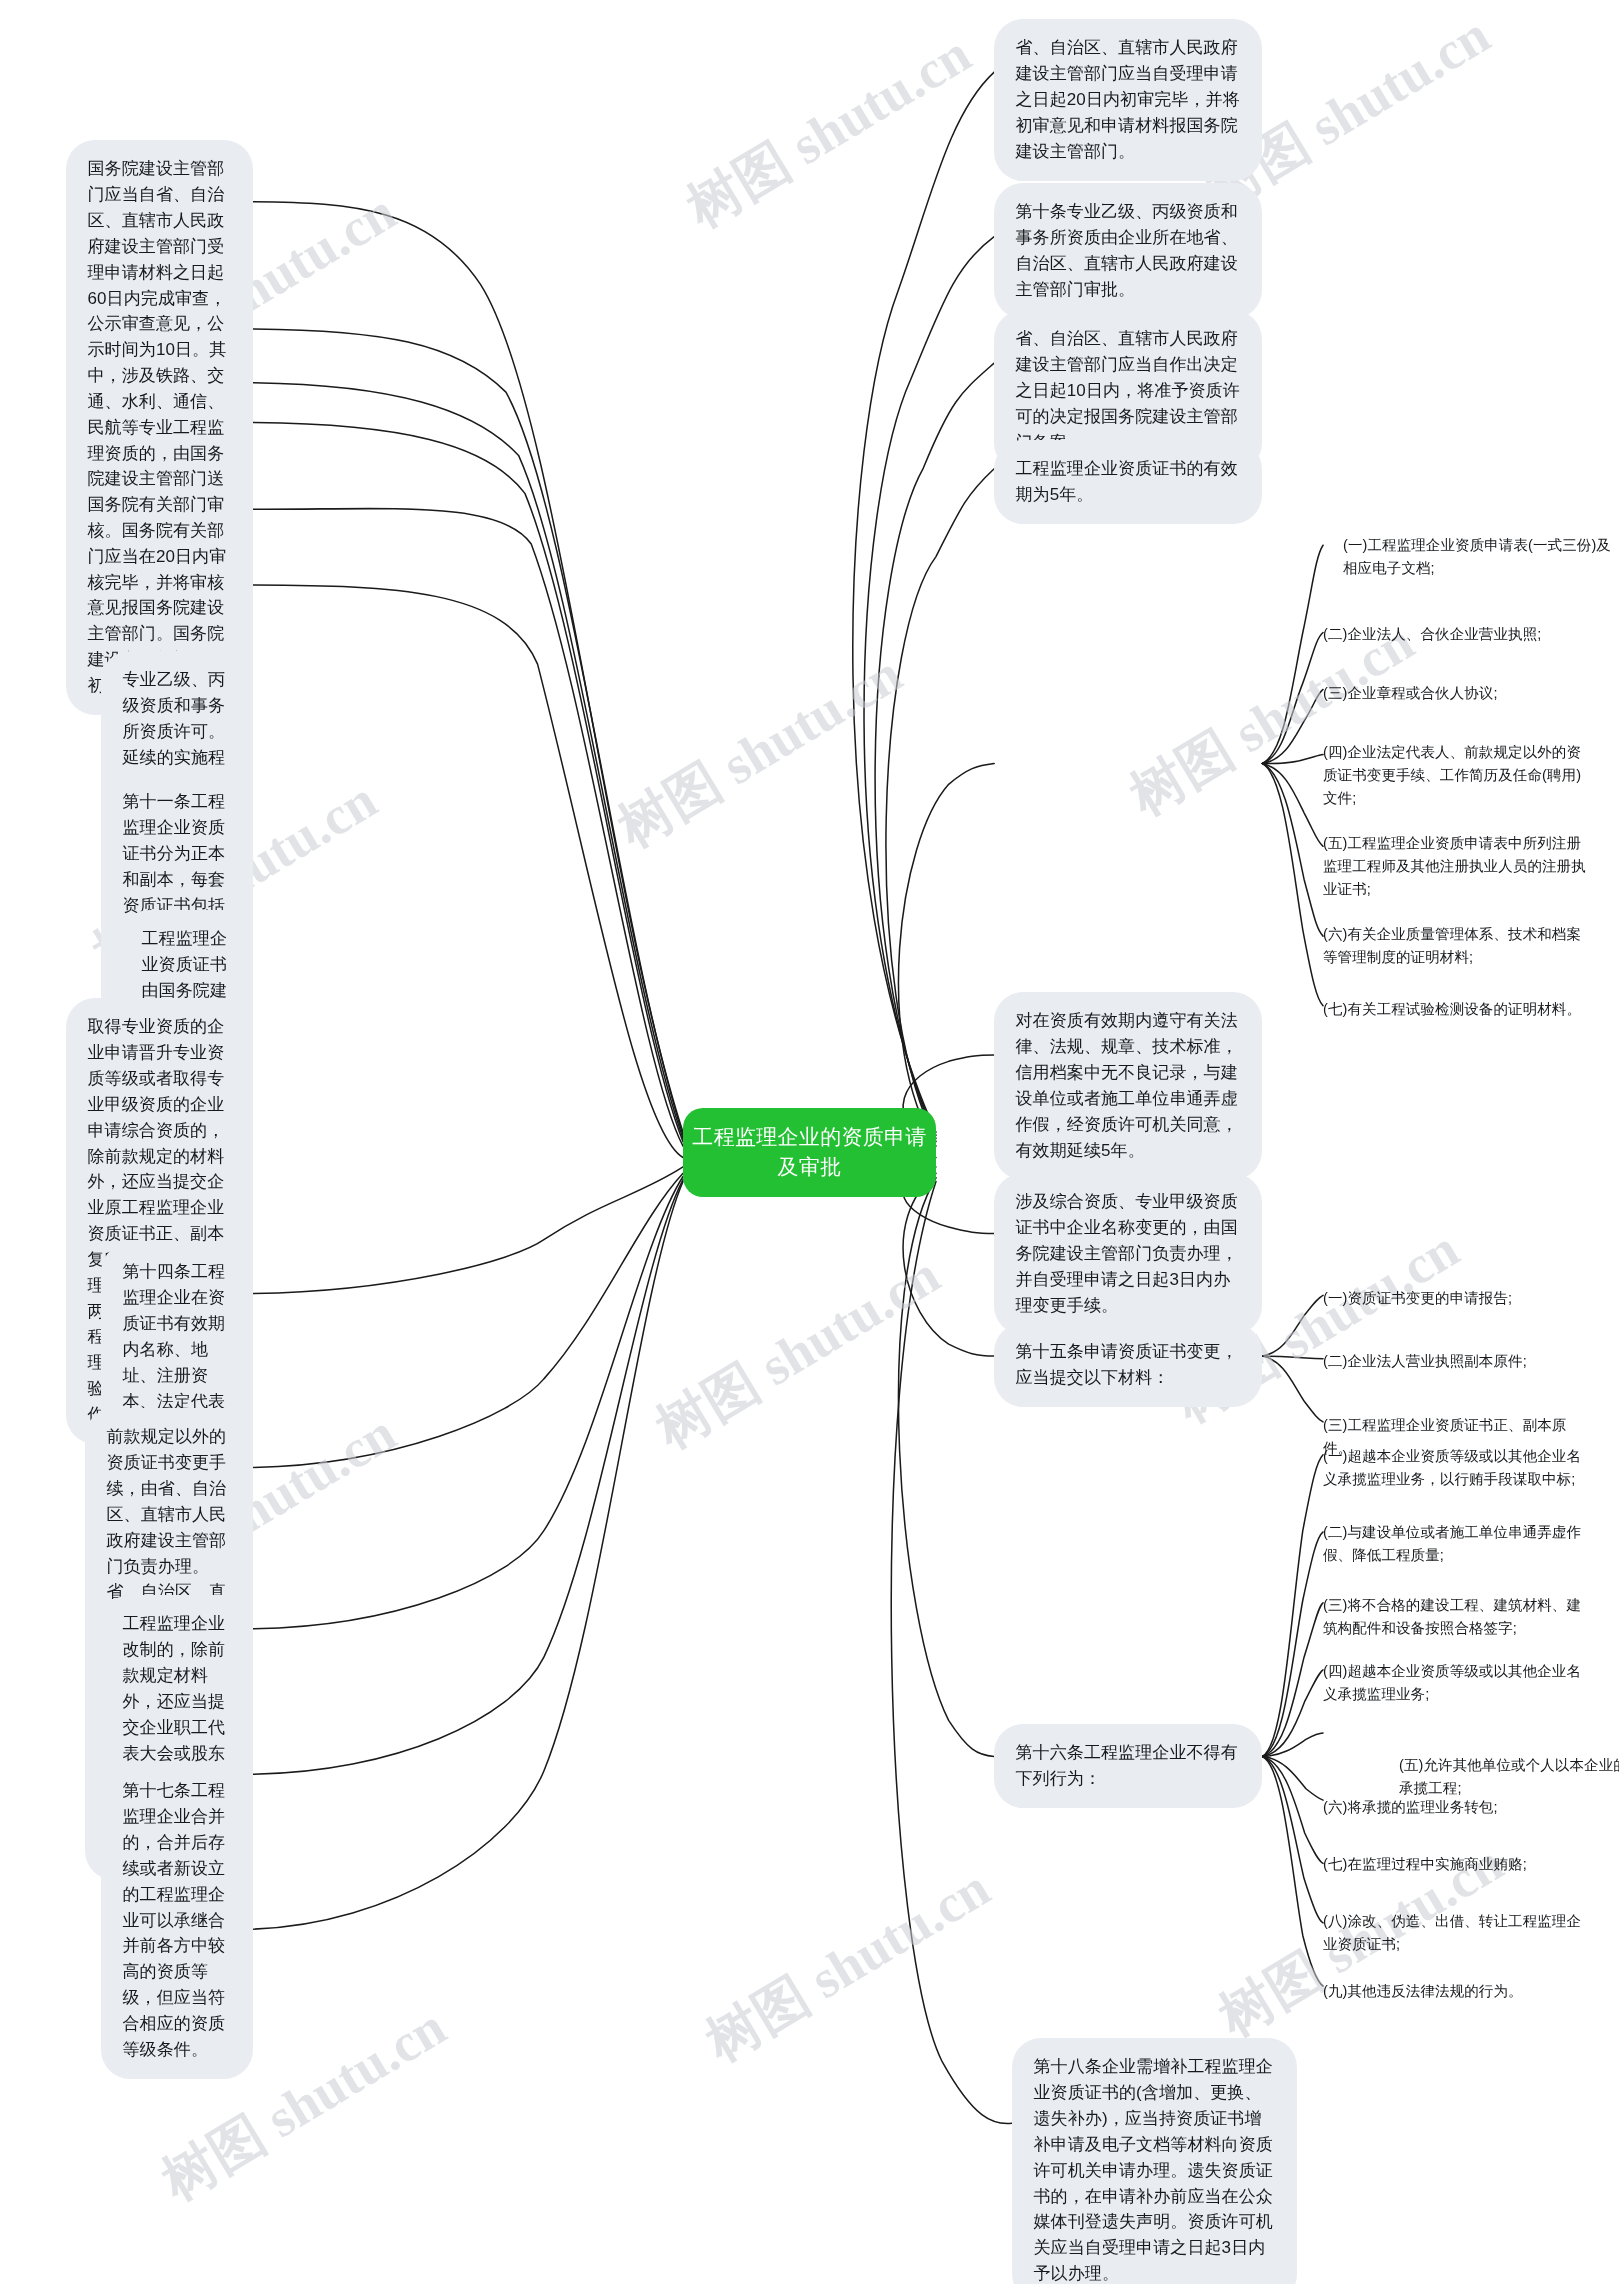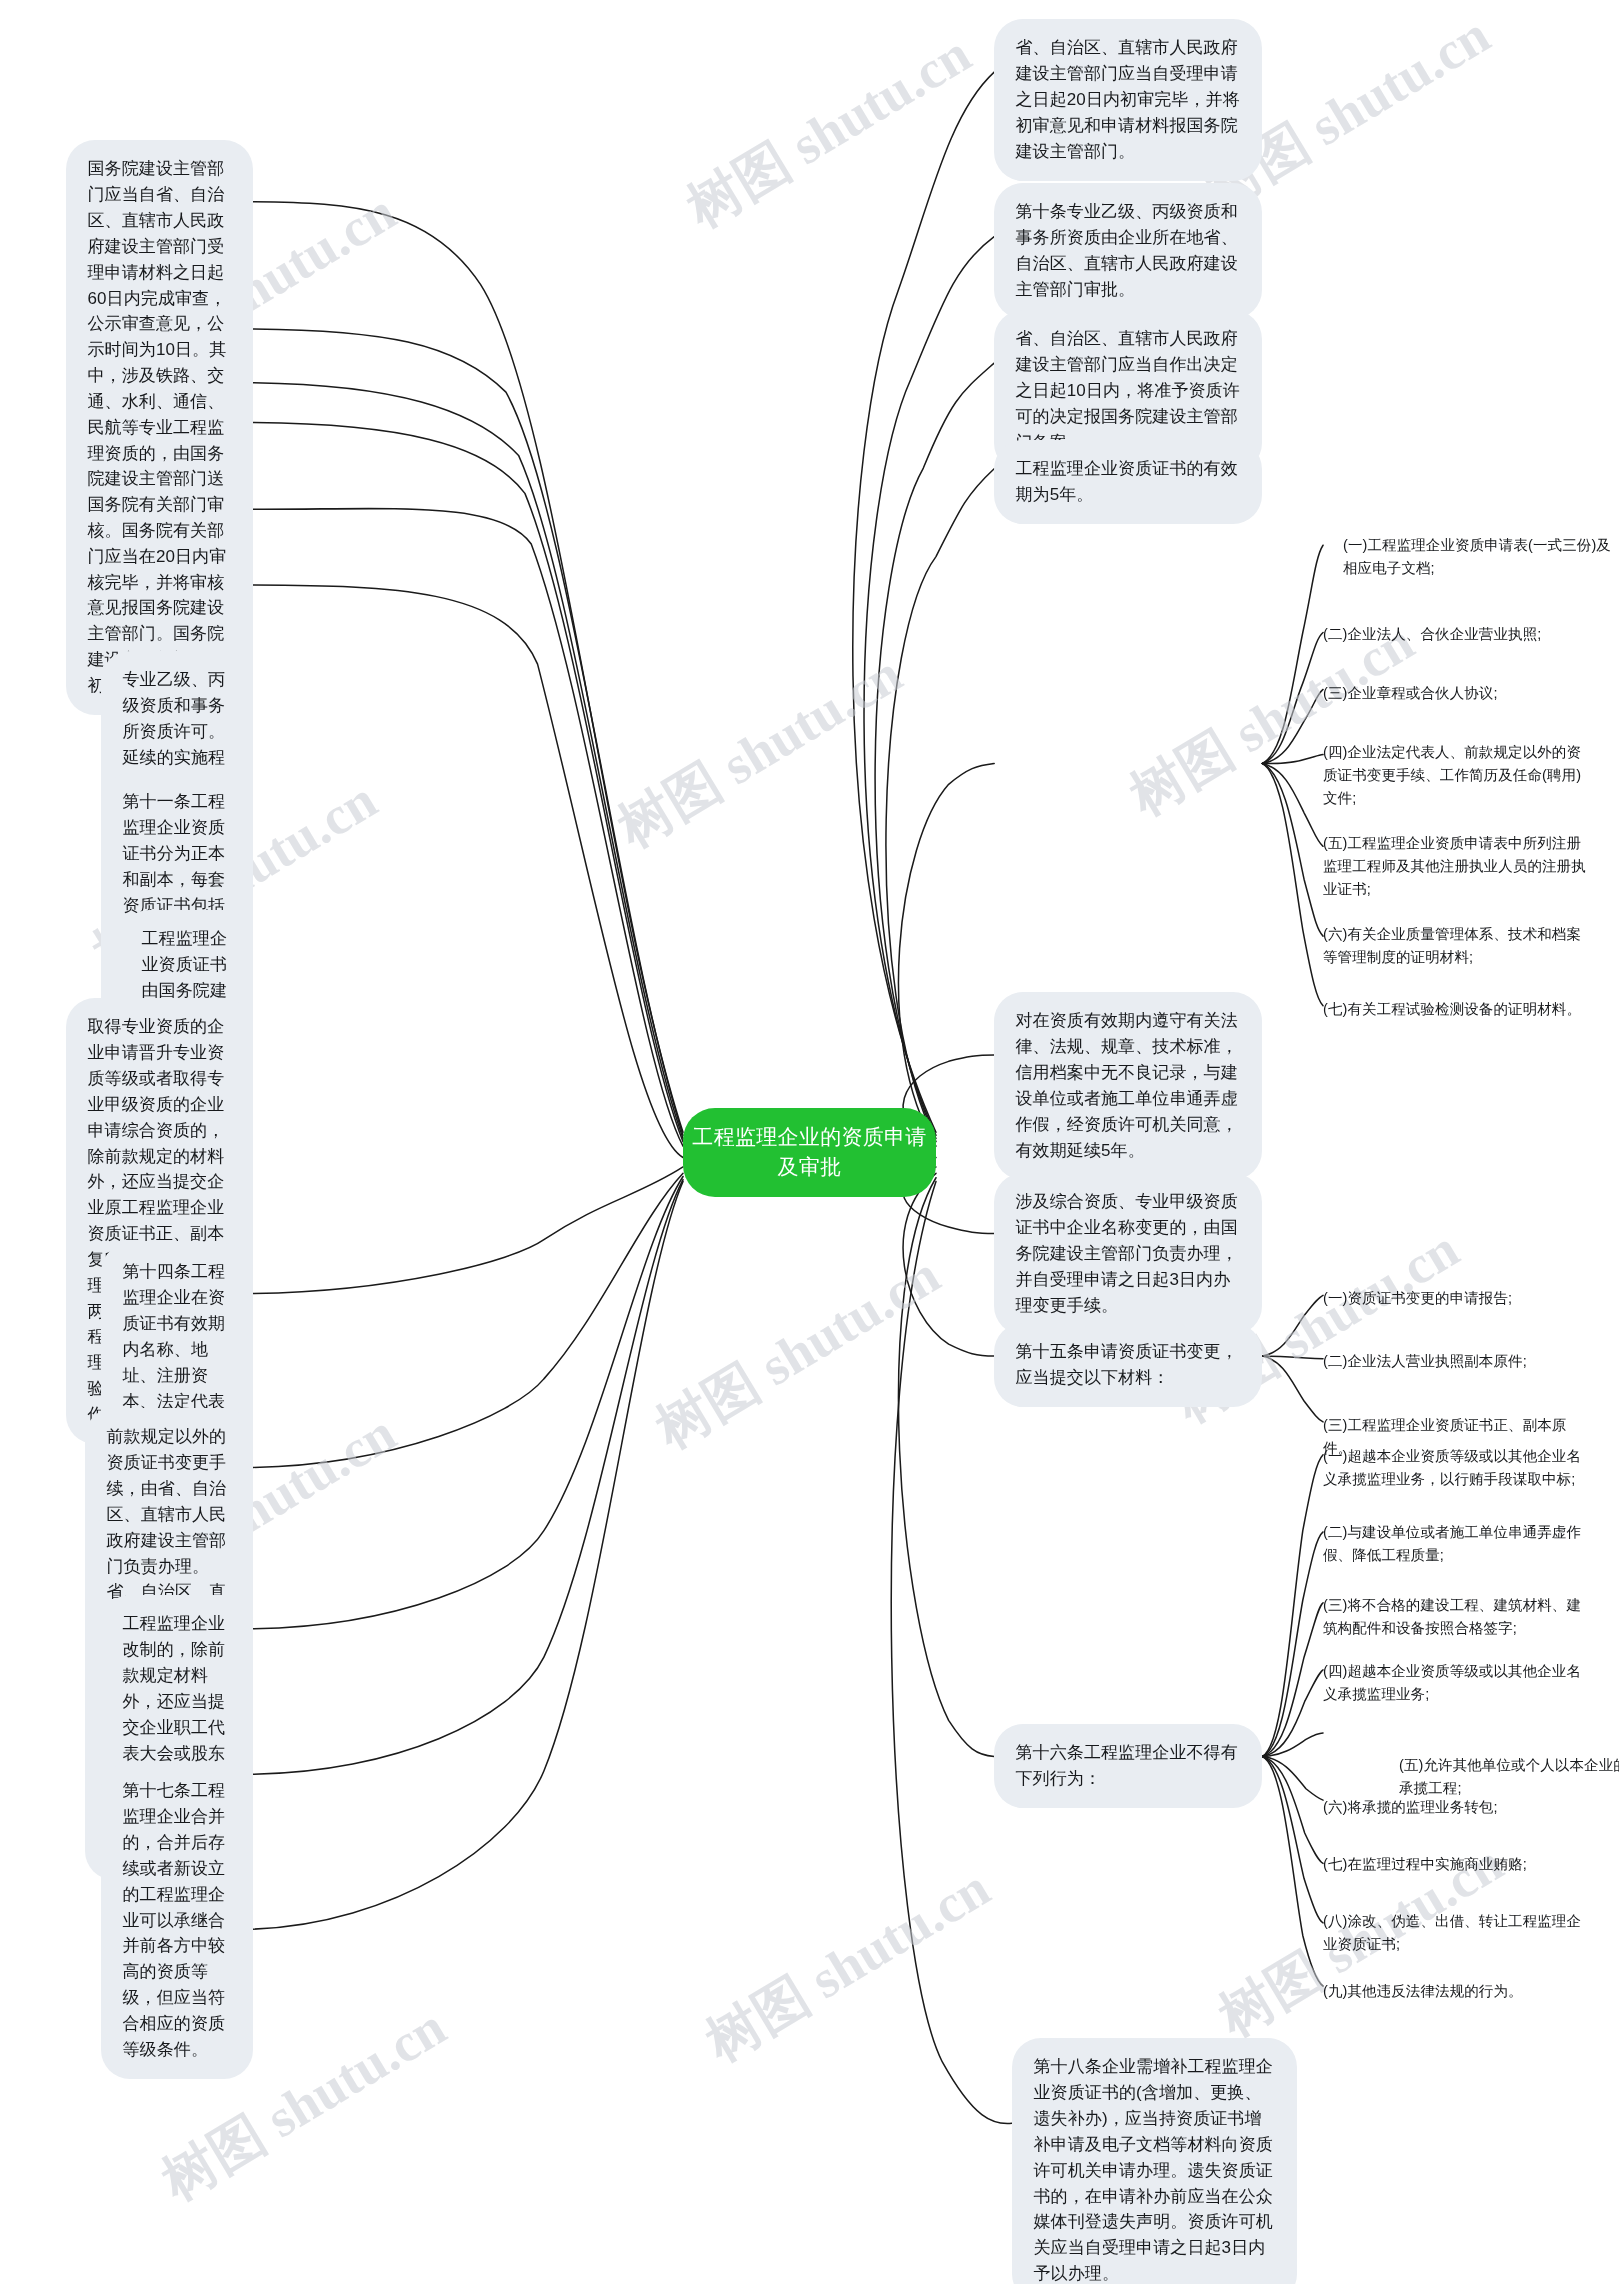--- a/index.html
+++ b/index.html
@@ -50,21 +50,21 @@
     color: #17191c;
     font-size: 14.5px;
     line-height: 1.58;
     word-break: break-all;
     letter-spacing: 0.1px;
   }
   #root {
     position: absolute;
     background: #22c032;
     color: #ffffff;
-    border-radius: 32px;
+    border-radius: 20px;
     font-size: 21px;
     line-height: 1.45;
     text-align: center;
     padding: 14px 6px;
     letter-spacing: 0.3px;
     box-shadow: 0 0 0 0 rgba(0,0,0,0);
   }
 </style>
 </head>
 <body>

